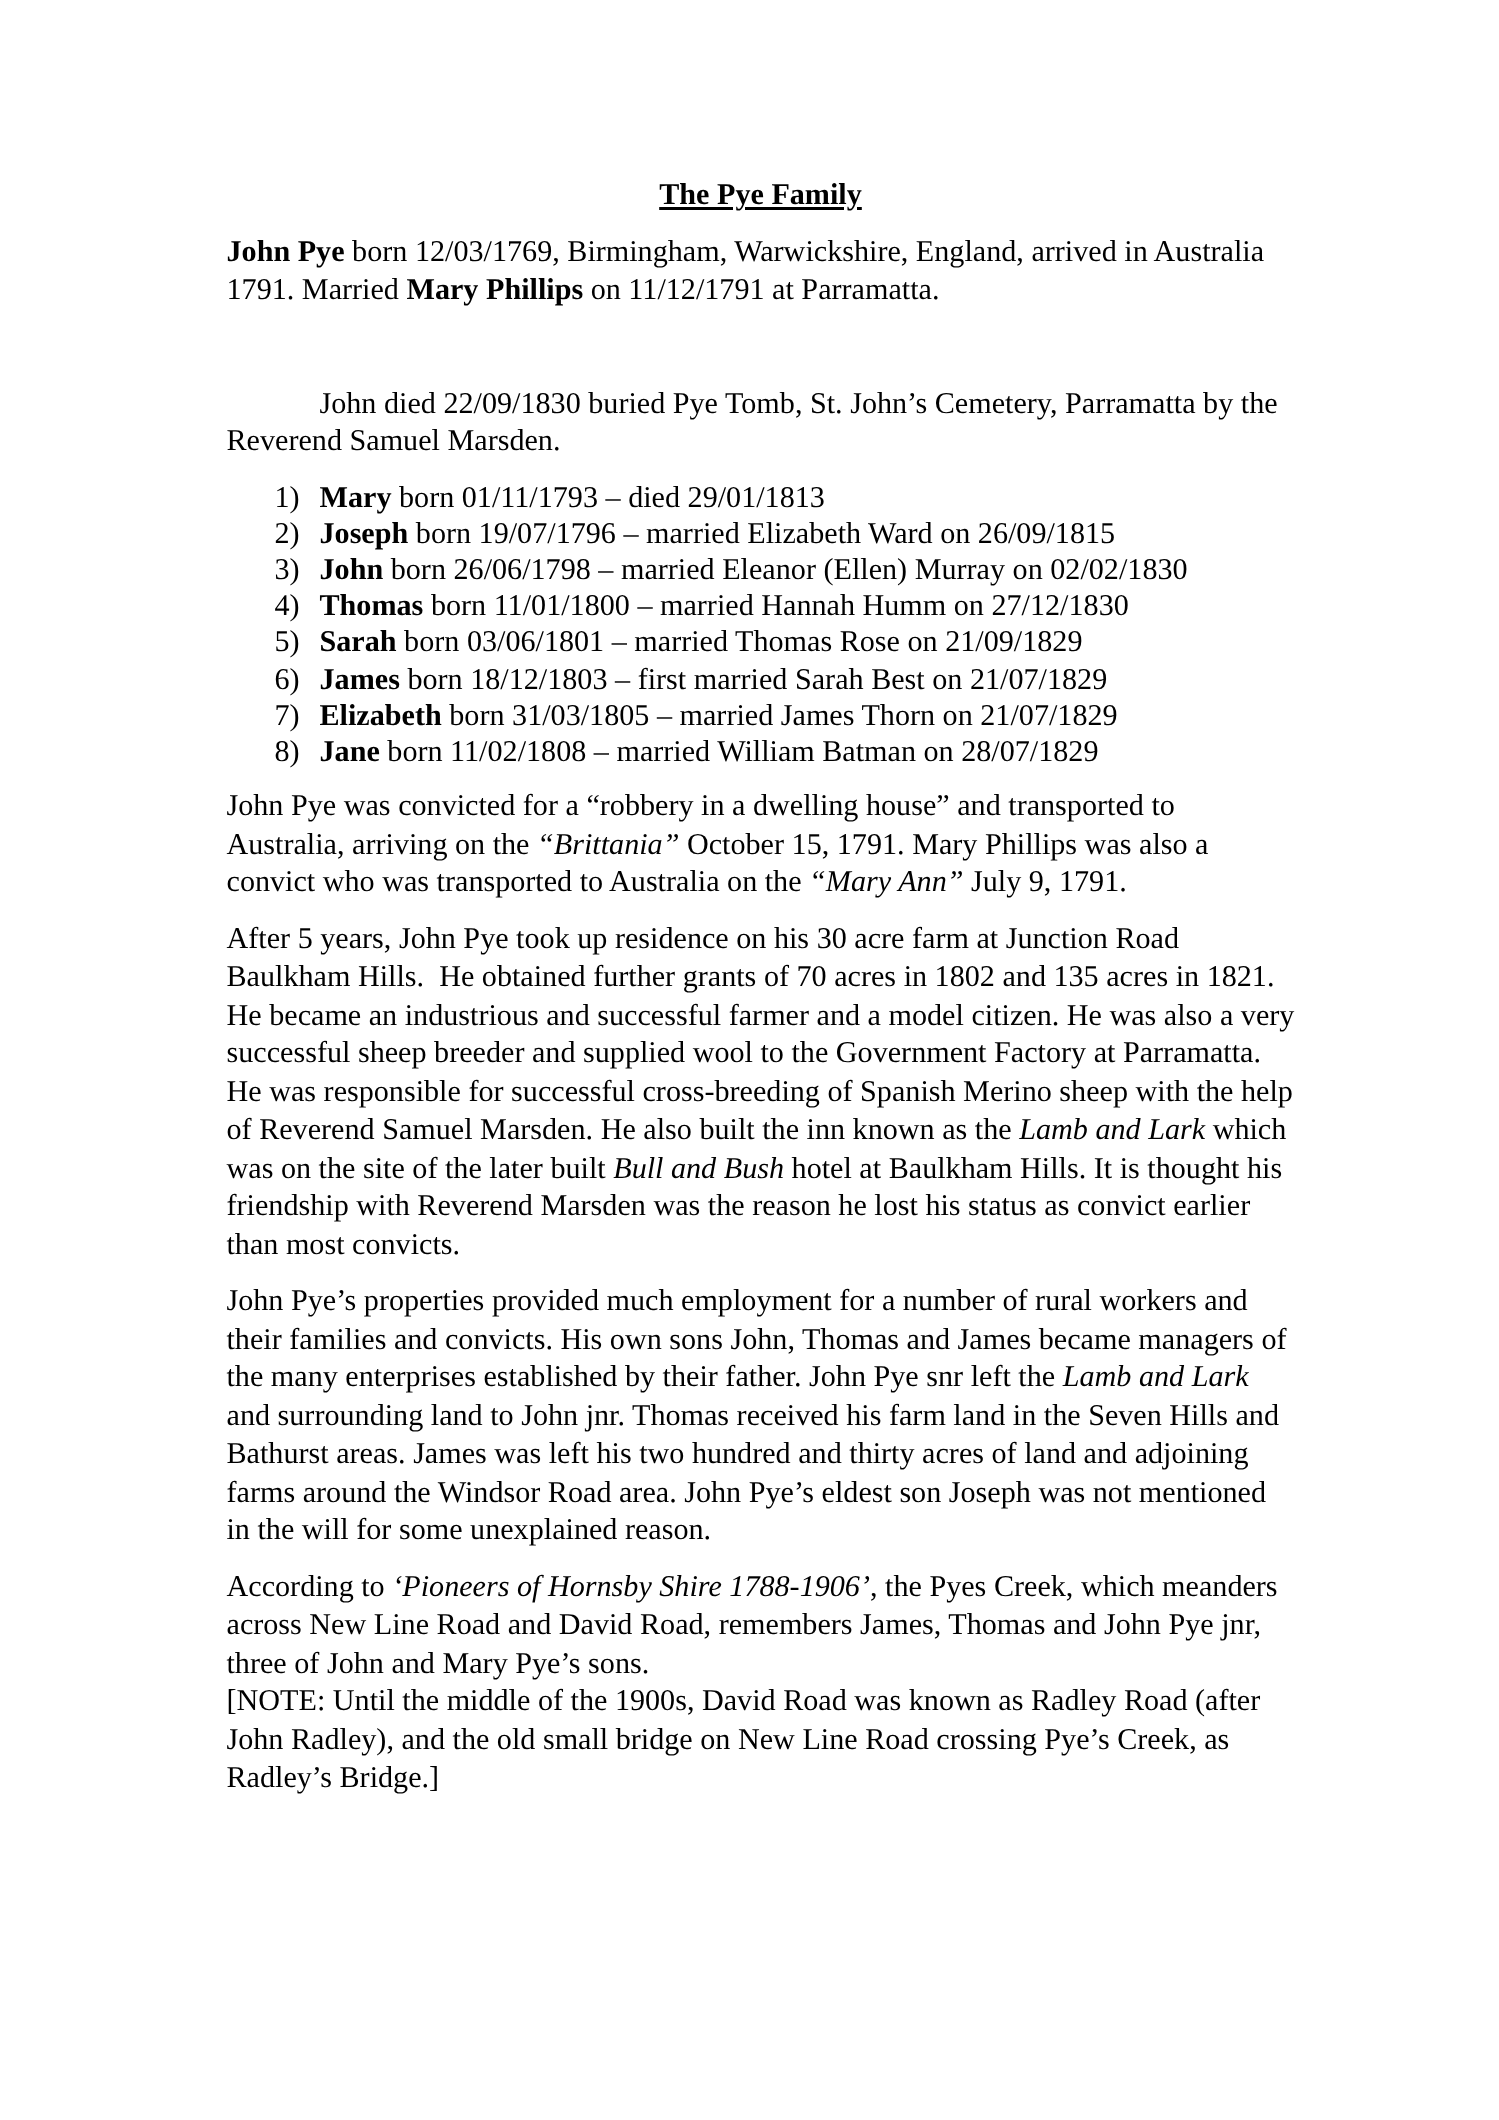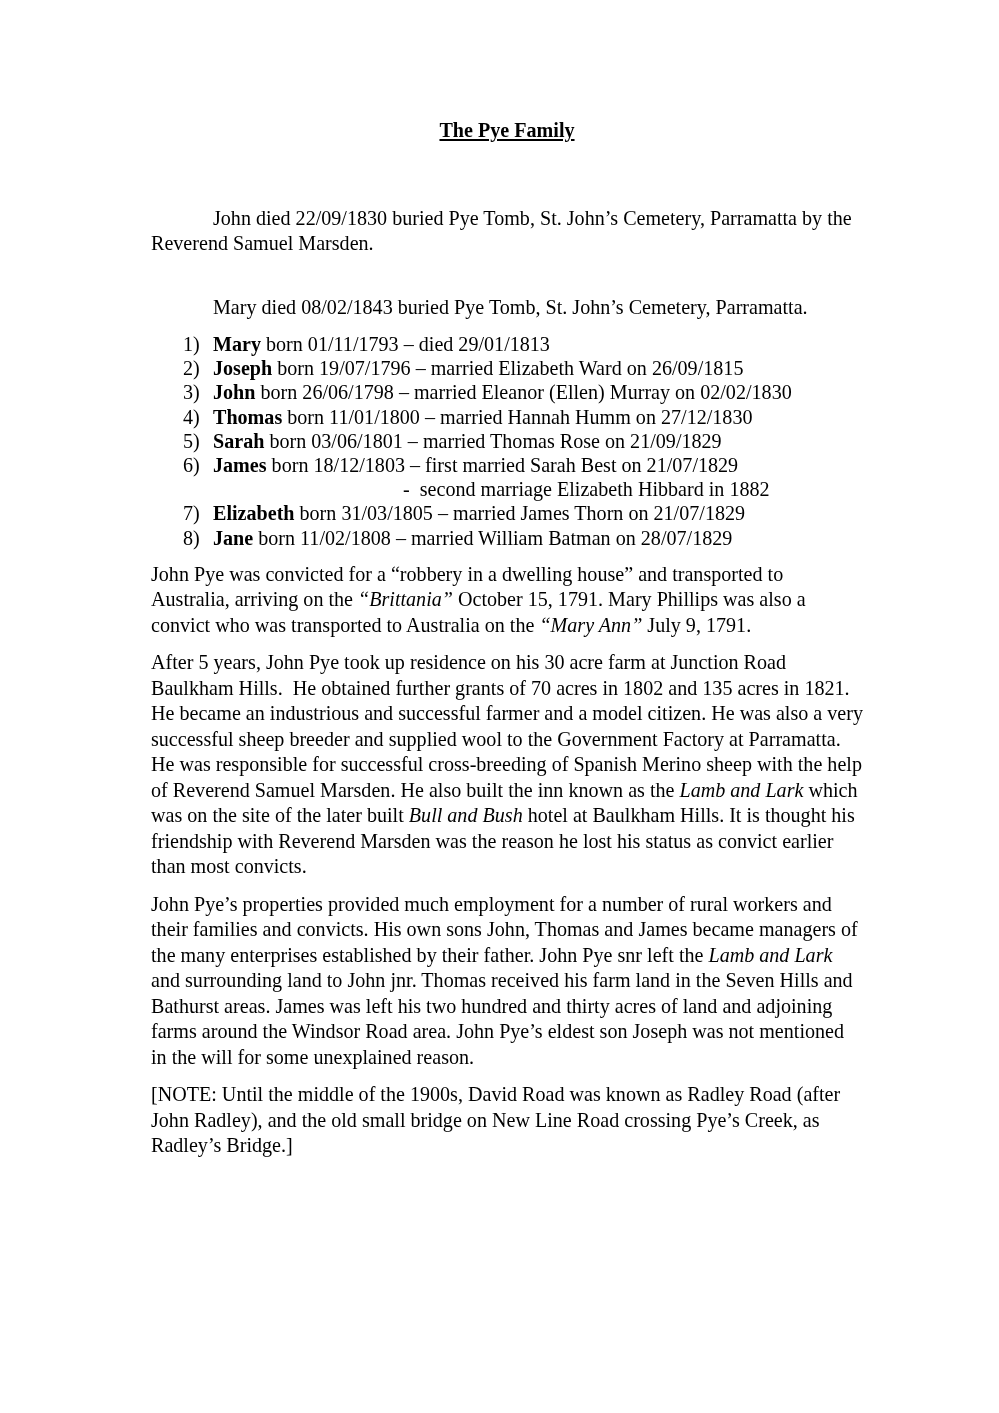--- a/index.html
+++ b/index.html
@@ -35,25 +35,25 @@
 <body>
 
 <div class="page">
   <div class="doc">
 
     <p class="title"><span class="uspan">The Pye Family</span></p>
 
 
     <div class="gap"></div>
 
+    <p class="para"><b>John Pye</b><span> born 12/03/1769, Birmingham, Warwickshire, England, arrived in Australia 1791. Married </span><b>Mary Phillips</b><span> on 11/12/1791 at Parramatta.</span></p>
 
     <div class="gap"></div>
 
     <p class="para indent">John died 22/09/1830 buried Pye Tomb, St. John’s Cemetery, Parramatta by the Reverend Samuel Marsden.</p>
-    <p class="para indent">Mary died 08/02/1843 buried Pye Tomb, St. John’s Cemetery, Parramatta.</p>
 
     <div class="gap"></div>
 
 
     <div class="list">
       <div class="li">
           <span class="num">1)</span>
           <span class="litext"><b>Mary</b><span> born 01/11/1793 – died 29/01/1813</span></span>
         </div>
       <div class="li">
@@ -69,21 +69,20 @@
           <span class="litext"><b>Thomas</b><span> born 11/01/1800 – married Hannah Humm on 27/12/1830</span></span>
         </div>
       <div class="li">
           <span class="num">5)</span>
           <span class="litext"><b>Sarah</b><span> born 03/06/1801 – married Thomas Rose on 21/09/1829</span></span>
         </div>
       <div class="li">
           <span class="num">6)</span>
           <span class="litext"><b>James</b><span> born 18/12/1803 – first married Sarah Best on 21/07/1829</span></span>
         </div>
-      <div class="li-cont">-  second marriage Elizabeth Hibbard in 1882</div>
       <div class="li">
           <span class="num">7)</span>
           <span class="litext"><b>Elizabeth</b><span> born 31/03/1805 – married James Thorn on 21/07/1829</span></span>
         </div>
       <div class="li">
           <span class="num">8)</span>
           <span class="litext"><b>Jane</b><span> born 11/02/1808 – married William Batman on 28/07/1829</span></span>
         </div>
     </div>
 
@@ -94,17 +93,18 @@
     <div class="gap"></div>
 
     <p class="para"><span>After 5 years, John Pye took up residence on his 30 acre farm at Junction Road Baulkham Hills.  He obtained further grants of 70 acres in 1802 and 135 acres in 1821. He became an industrious and successful farmer and a model citizen. He was also a very successful sheep breeder and supplied wool to the Government Factory at Parramatta. He was responsible for successful cross-breeding of Spanish Merino sheep with the help of Reverend Samuel Marsden. He also built the inn known as the </span><i>Lamb and Lark</i><span> which was on the site of the later built </span><i>Bull and Bush</i><span> hotel at Baulkham Hills. It is thought his friendship with Reverend Marsden was the reason he lost his status as convict earlier than most convicts.</span></p>
 
     <div class="gap"></div>
 
     <p class="para"><span>John Pye’s properties provided much employment for a number of rural workers and their families and convicts. His own sons John, Thomas and James became managers of the many enterprises established by their father. John Pye snr left the </span><i>Lamb and Lark</i><span> and surrounding land to John jnr. Thomas received his farm land in the Seven Hills and Bathurst areas. James was left his two hundred and thirty acres of land and adjoining farms around the Windsor Road area. John Pye’s eldest son Joseph was not mentioned in the will for some unexplained reason.</span></p>
 
     <div class="gap"></div>
 
+    <p class="para"><span>According to </span><i>‘Pioneers of Hornsby Shire 1788-1906’</i><span>, the Pyes Creek, which meanders across New Line Road and David Road, remembers James, Thomas and John Pye jnr, three of John and Mary Pye’s sons.</span></p>
 
     <p class="para">[NOTE: Until the middle of the 1900s, David Road was known as Radley Road (after John Radley), and the old small bridge on New Line Road crossing Pye’s Creek, as Radley’s Bridge.]</p>
 
   </div>
 </div>
 
 </body></html>

